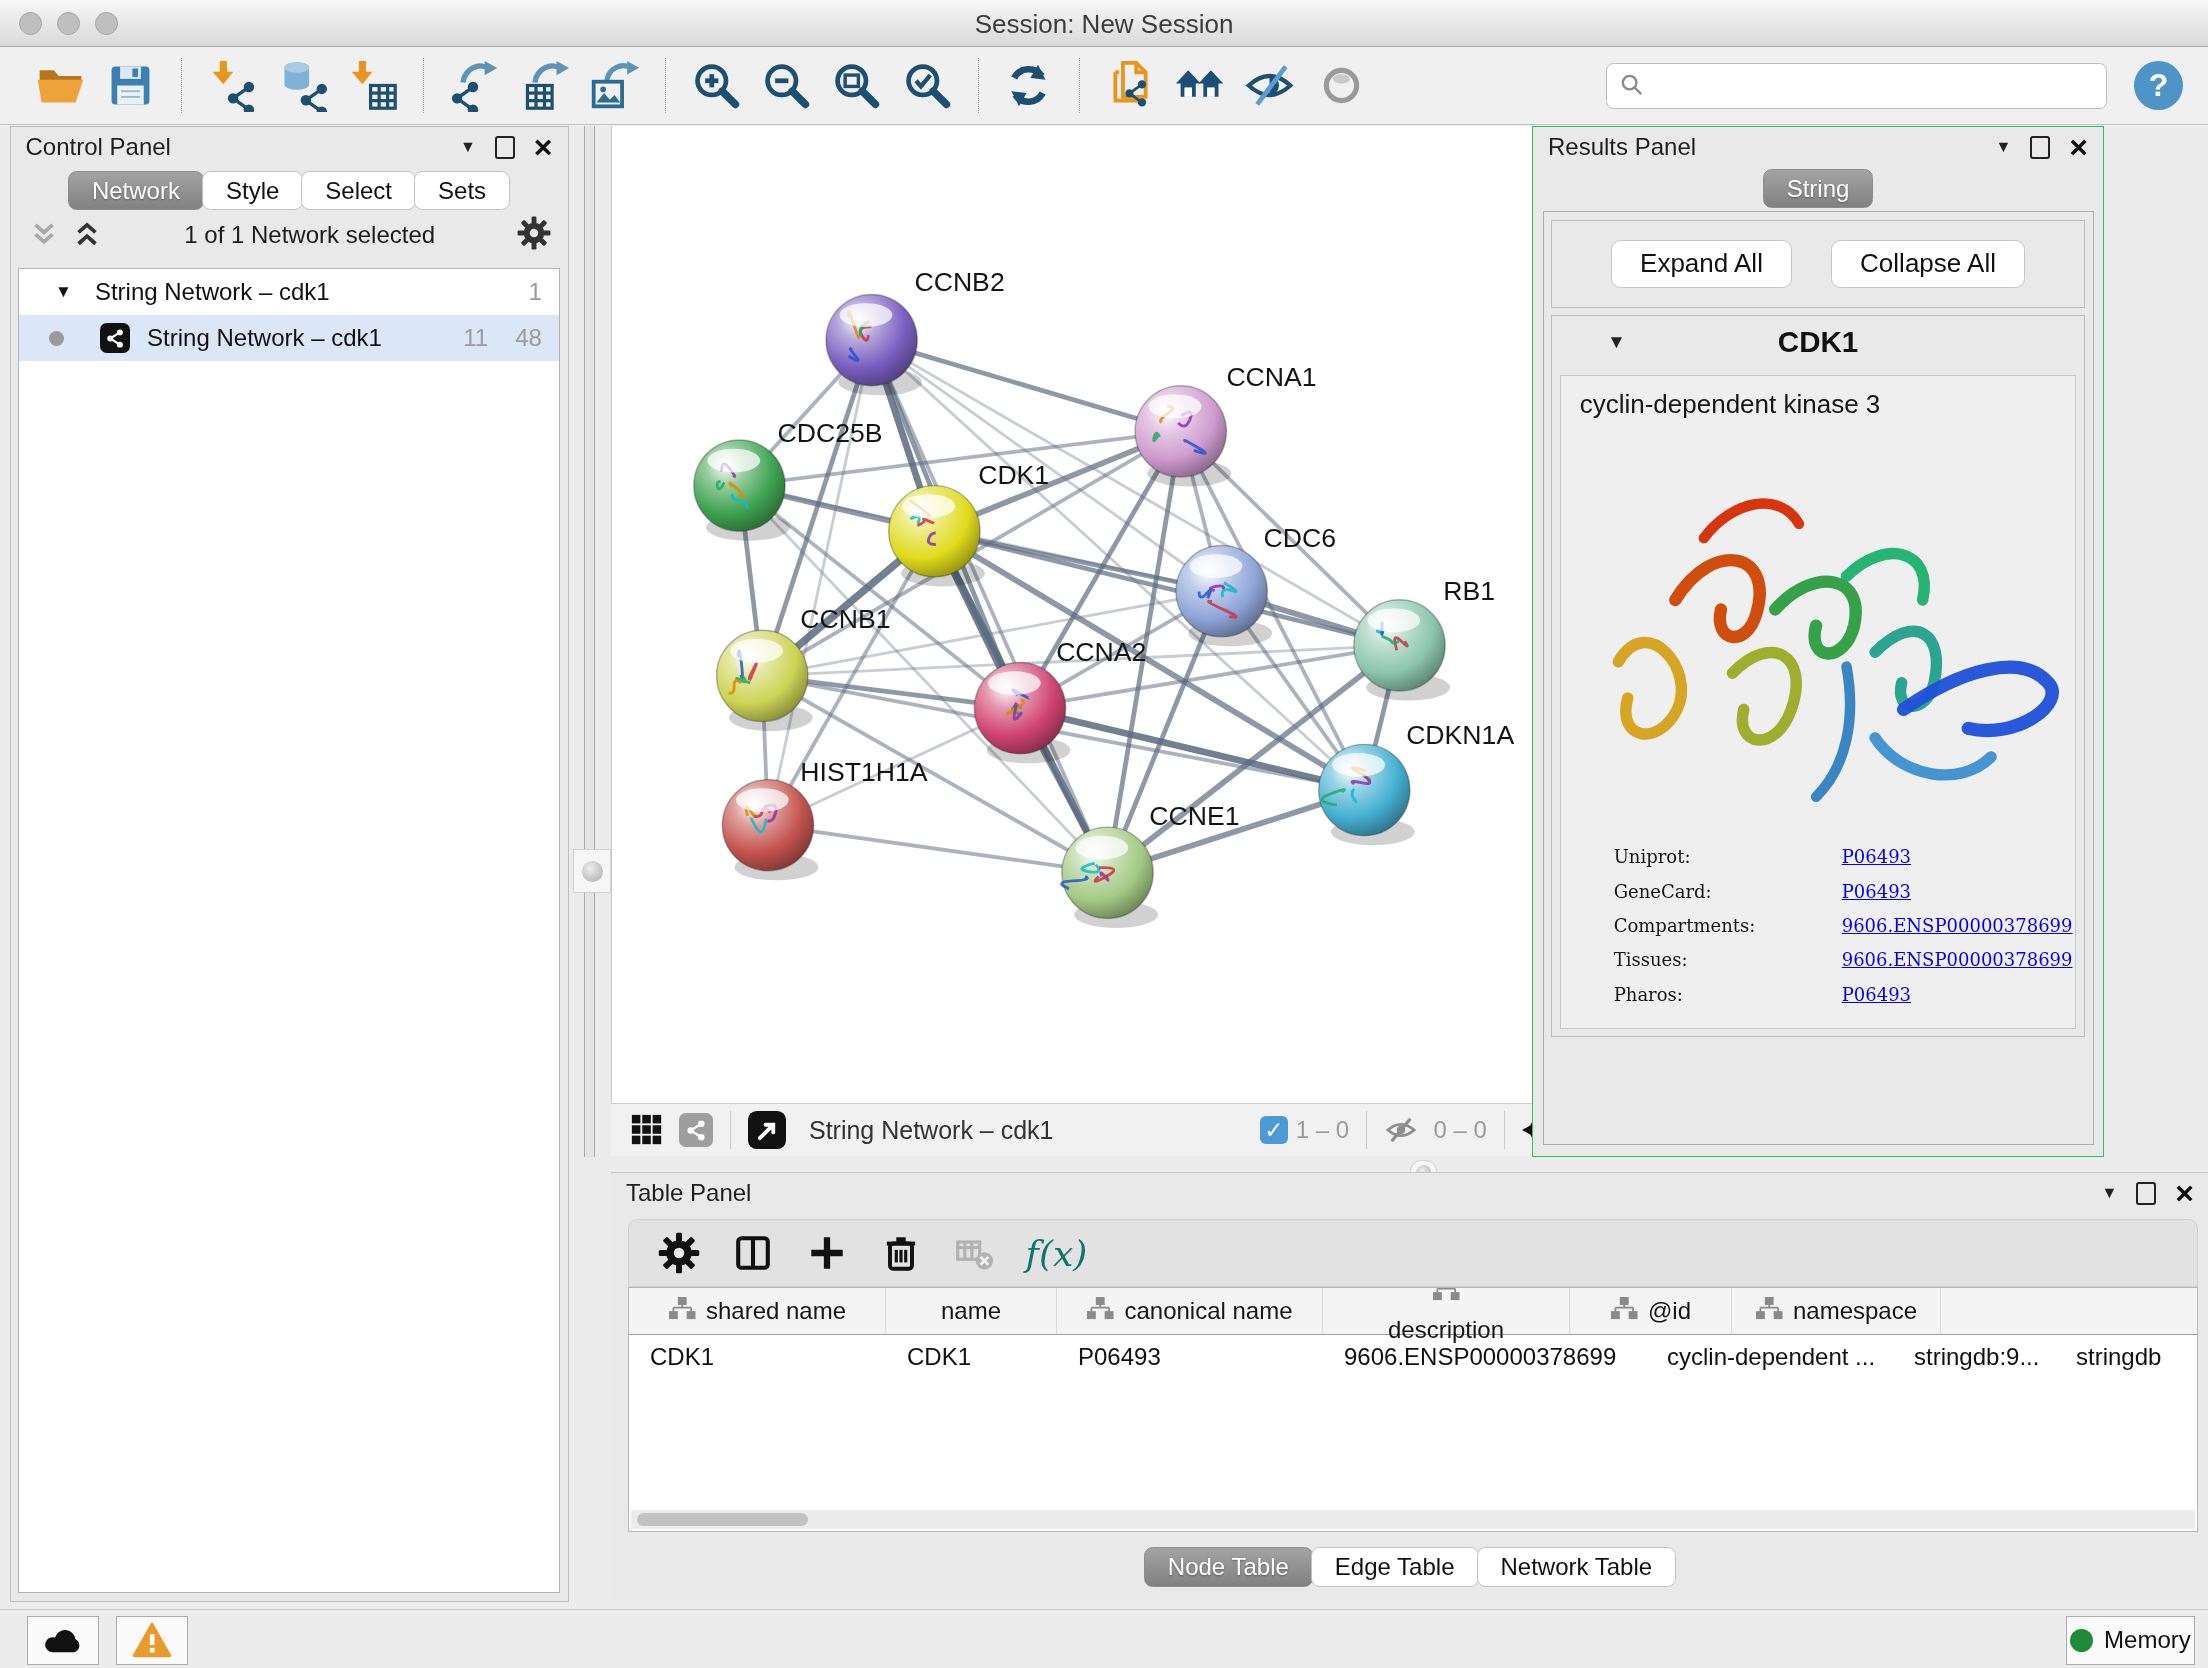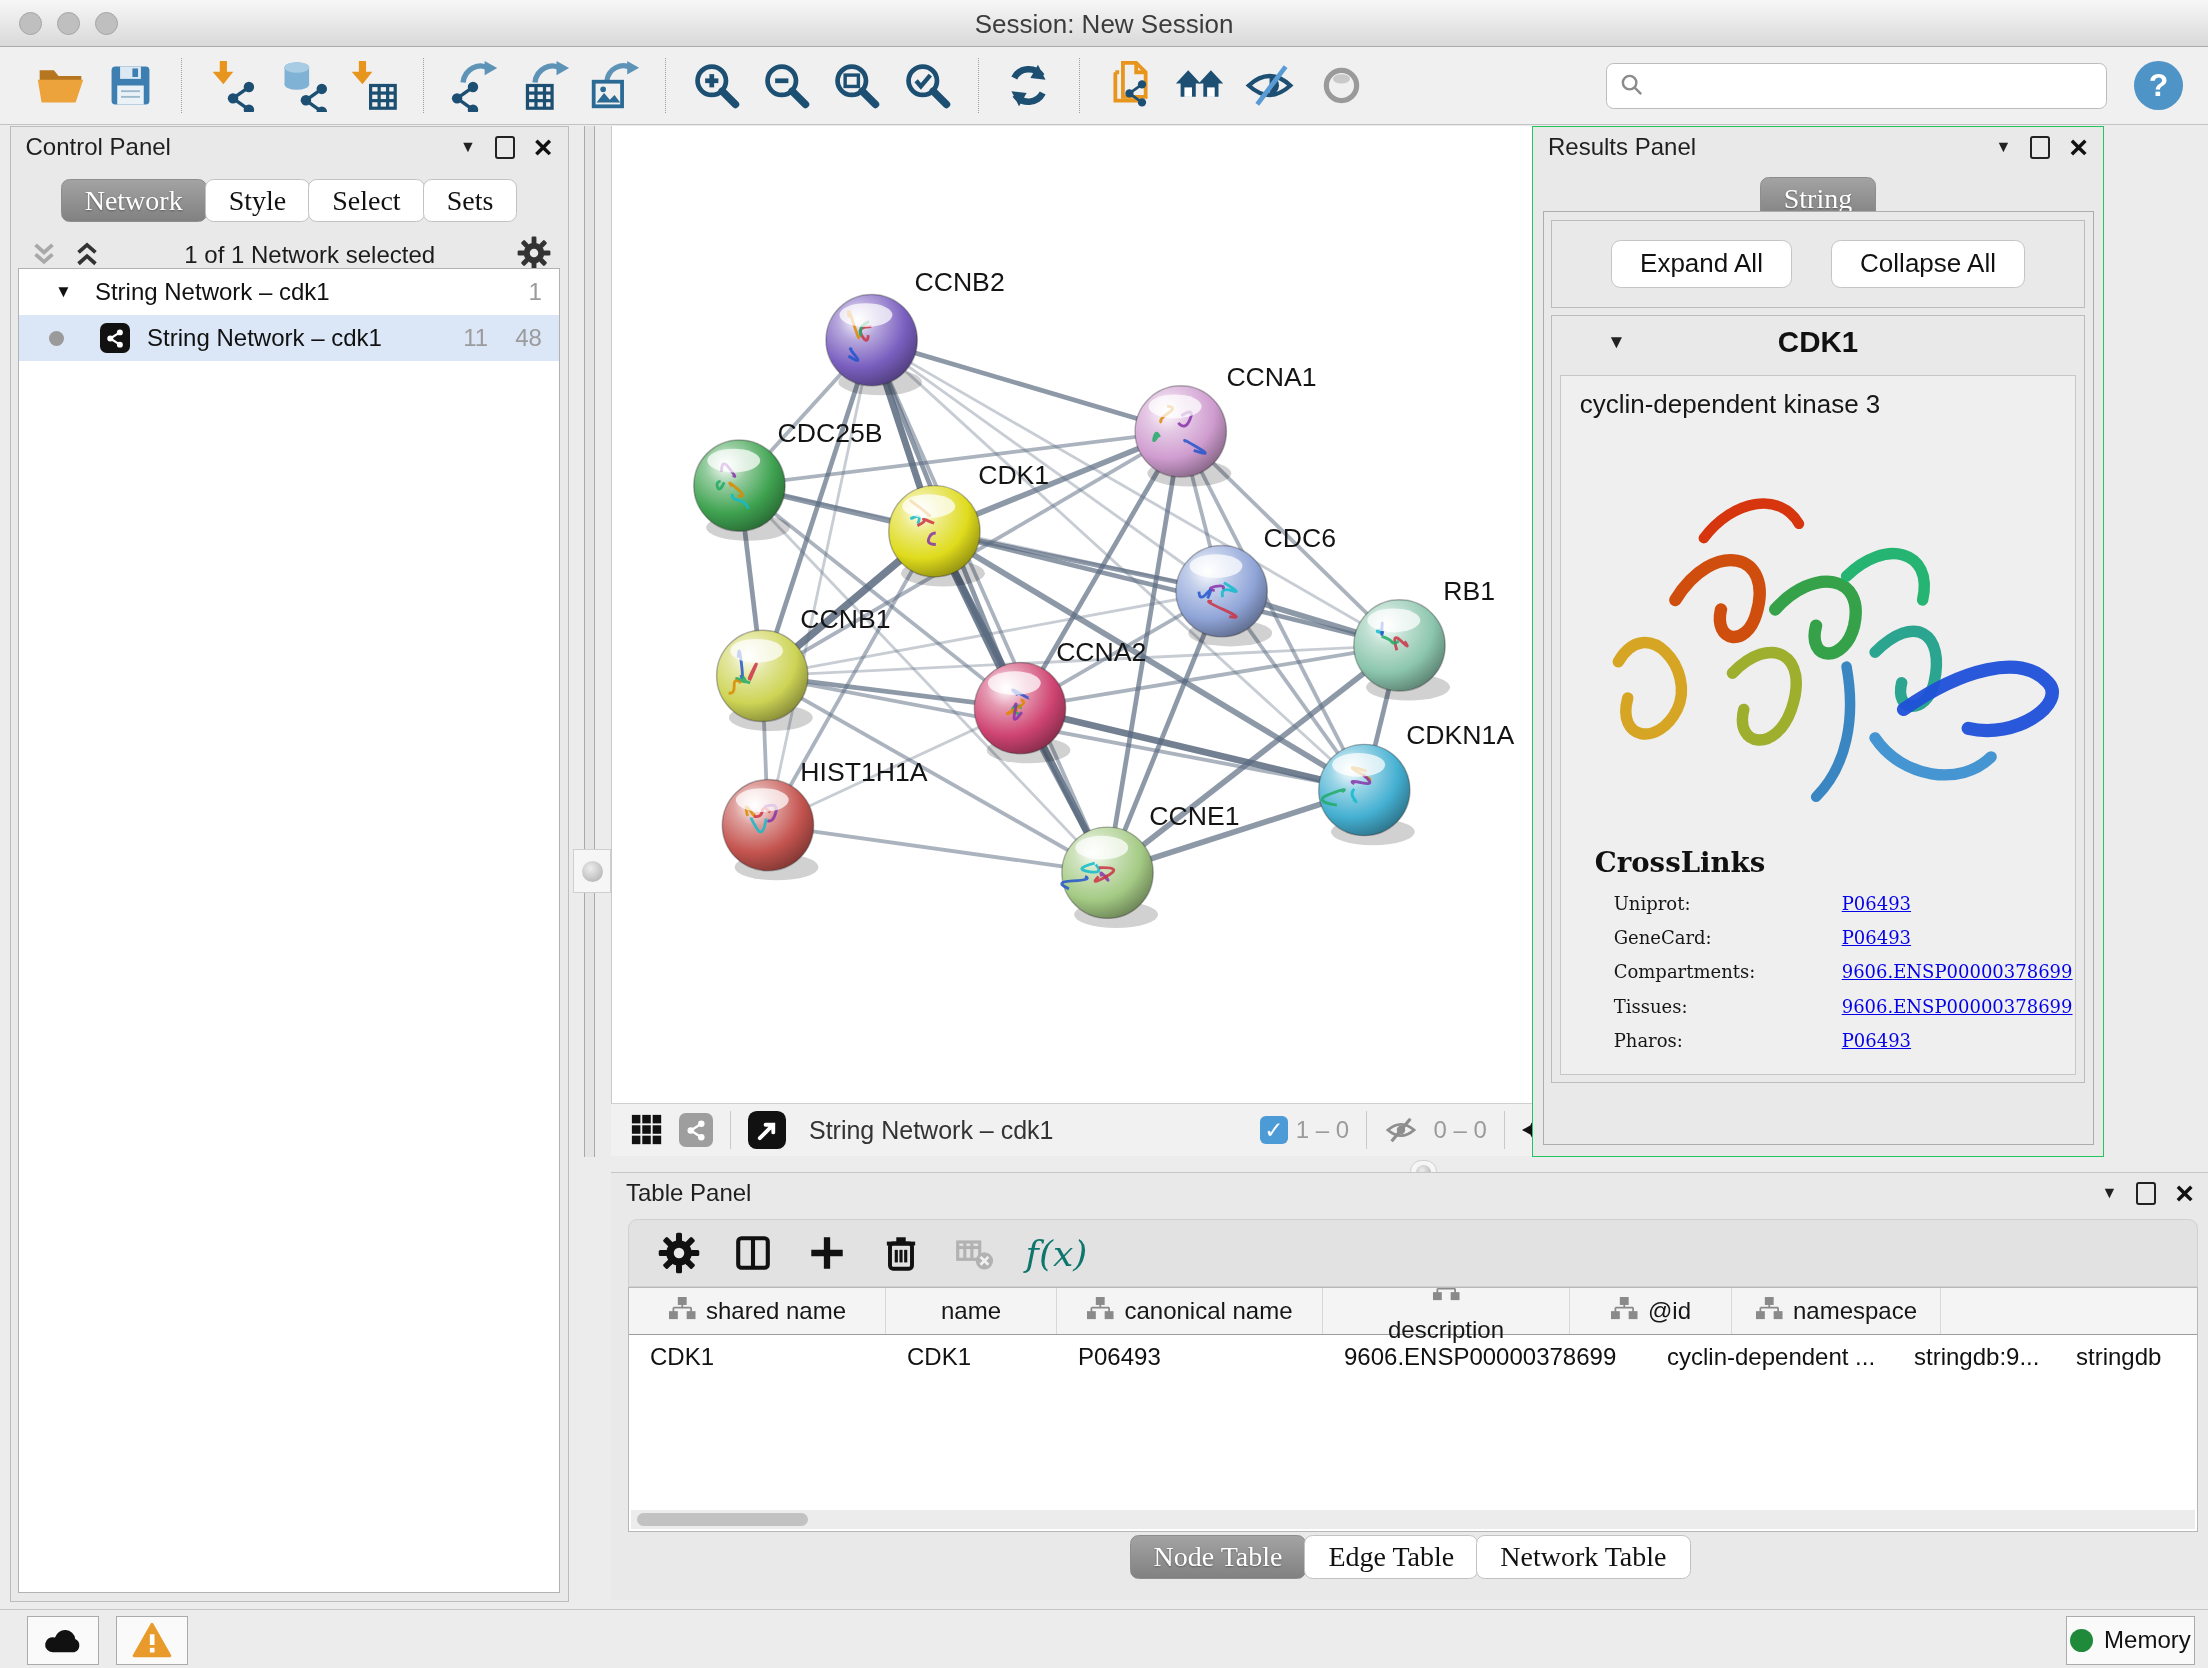--- a/index.html
+++ b/index.html
@@ -26,21 +26,21 @@
 
   
   .panel-hdr{height:40px;display:flex;align-items:center;padding:0 15px;}
   .panel-hdr .ttl{font-size:24px;color:#1f1f1f;}
   .hdr-icons{margin-left:auto;display:flex;align-items:center;gap:19px;}
   .hdr-caret{font-size:16px;color:#222;}
   .hdr-float{width:16px;height:19px;border:2.9px solid #222;border-radius:2.9px;}
   .hdr-close{font-size:32px;font-weight:bold;color:#111;line-height:19px;}
 
   .tabbtn{display:inline-block;padding:4.8px 23px;background:#fff;border:1px solid #c2c2c2;border-radius:8.6px;
-    font-size:28px;color:#111;margin:8px -1px;cursor:pointer;font-family:Liberation Serif, serif;}
+    font-size:24px;color:#111;margin:0 -1px;cursor:pointer;}
   .tabbtn.sel{background:linear-gradient(#a3a3a3,#818181);color:#fff;border-color:#8d8d8d;
     text-shadow:0 1px 1.9px rgba(0,0,0,.35);}
 
   
   .control-panel{position:absolute;left:9.5px;top:126px;width:559px;height:1476px;background:#e9e9e9;
     border:1px solid #bdbdbd;box-sizing:border-box;}
   .cp-tabs{text-align:center;margin-top:3.8px;}
   .cp-sub{display:flex;align-items:center;height:49px;padding:0 17px;}
   .cp-sub .summary{flex:1;text-align:center;font-size:24px;color:#1c1c1c;}
   .cp-list{position:absolute;left:7.6px;right:7.6px;top:141px;bottom:7.6px;background:#fff;border:1px solid #b2b2b2;
@@ -718,21 +718,20 @@
               <path d="M60 250 C90 198 142 258 122 300 C102 340 58 332 70 288" stroke="#d4a017" stroke-width="12" opacity="0.95"></path>
               <path d="M180 262 C220 220 262 242 242 300 C226 346 182 340 192 300" stroke="#99aa22" stroke-width="12" opacity="0.95"></path>
               <path d="M225 195 C265 150 320 158 308 212 C298 252 258 250 268 212" stroke="#2a9d3f" stroke-width="13" opacity="0.95"></path>
               <path d="M300 160 C340 120 392 132 380 185" stroke="#19b06a" stroke-width="12" opacity="0.95"></path>
               <path d="M330 240 C372 198 404 220 392 272 C384 306 350 304 358 272" stroke="#21a08a" stroke-width="12" opacity="0.95"></path>
               <path d="M360 300 C420 258 484 240 512 272 C532 294 478 332 428 320" stroke="#1f4fd8" stroke-width="14" opacity="0.95"></path>
               <path d="M330 330 C358 372 420 382 452 350" stroke="#3a8fd0" stroke-width="12" opacity="0.95"></path>
               <path d="M300 255 C310 310 300 360 268 392" stroke="#2f7fc0" stroke-width="11" opacity="0.95"></path>
             </g>
           </svg>
-          <div class="xl-head">CrossLinks</div>
           <div id="xl-rows">
               <div class="xl-row">
                 <span class="lab">Uniprot:</span>
                 <a href="#">P06493</a>
               </div>
               <div class="xl-row">
                 <span class="lab">GeneCard:</span>
                 <a href="#">P06493</a>
               </div>
               <div class="xl-row">

